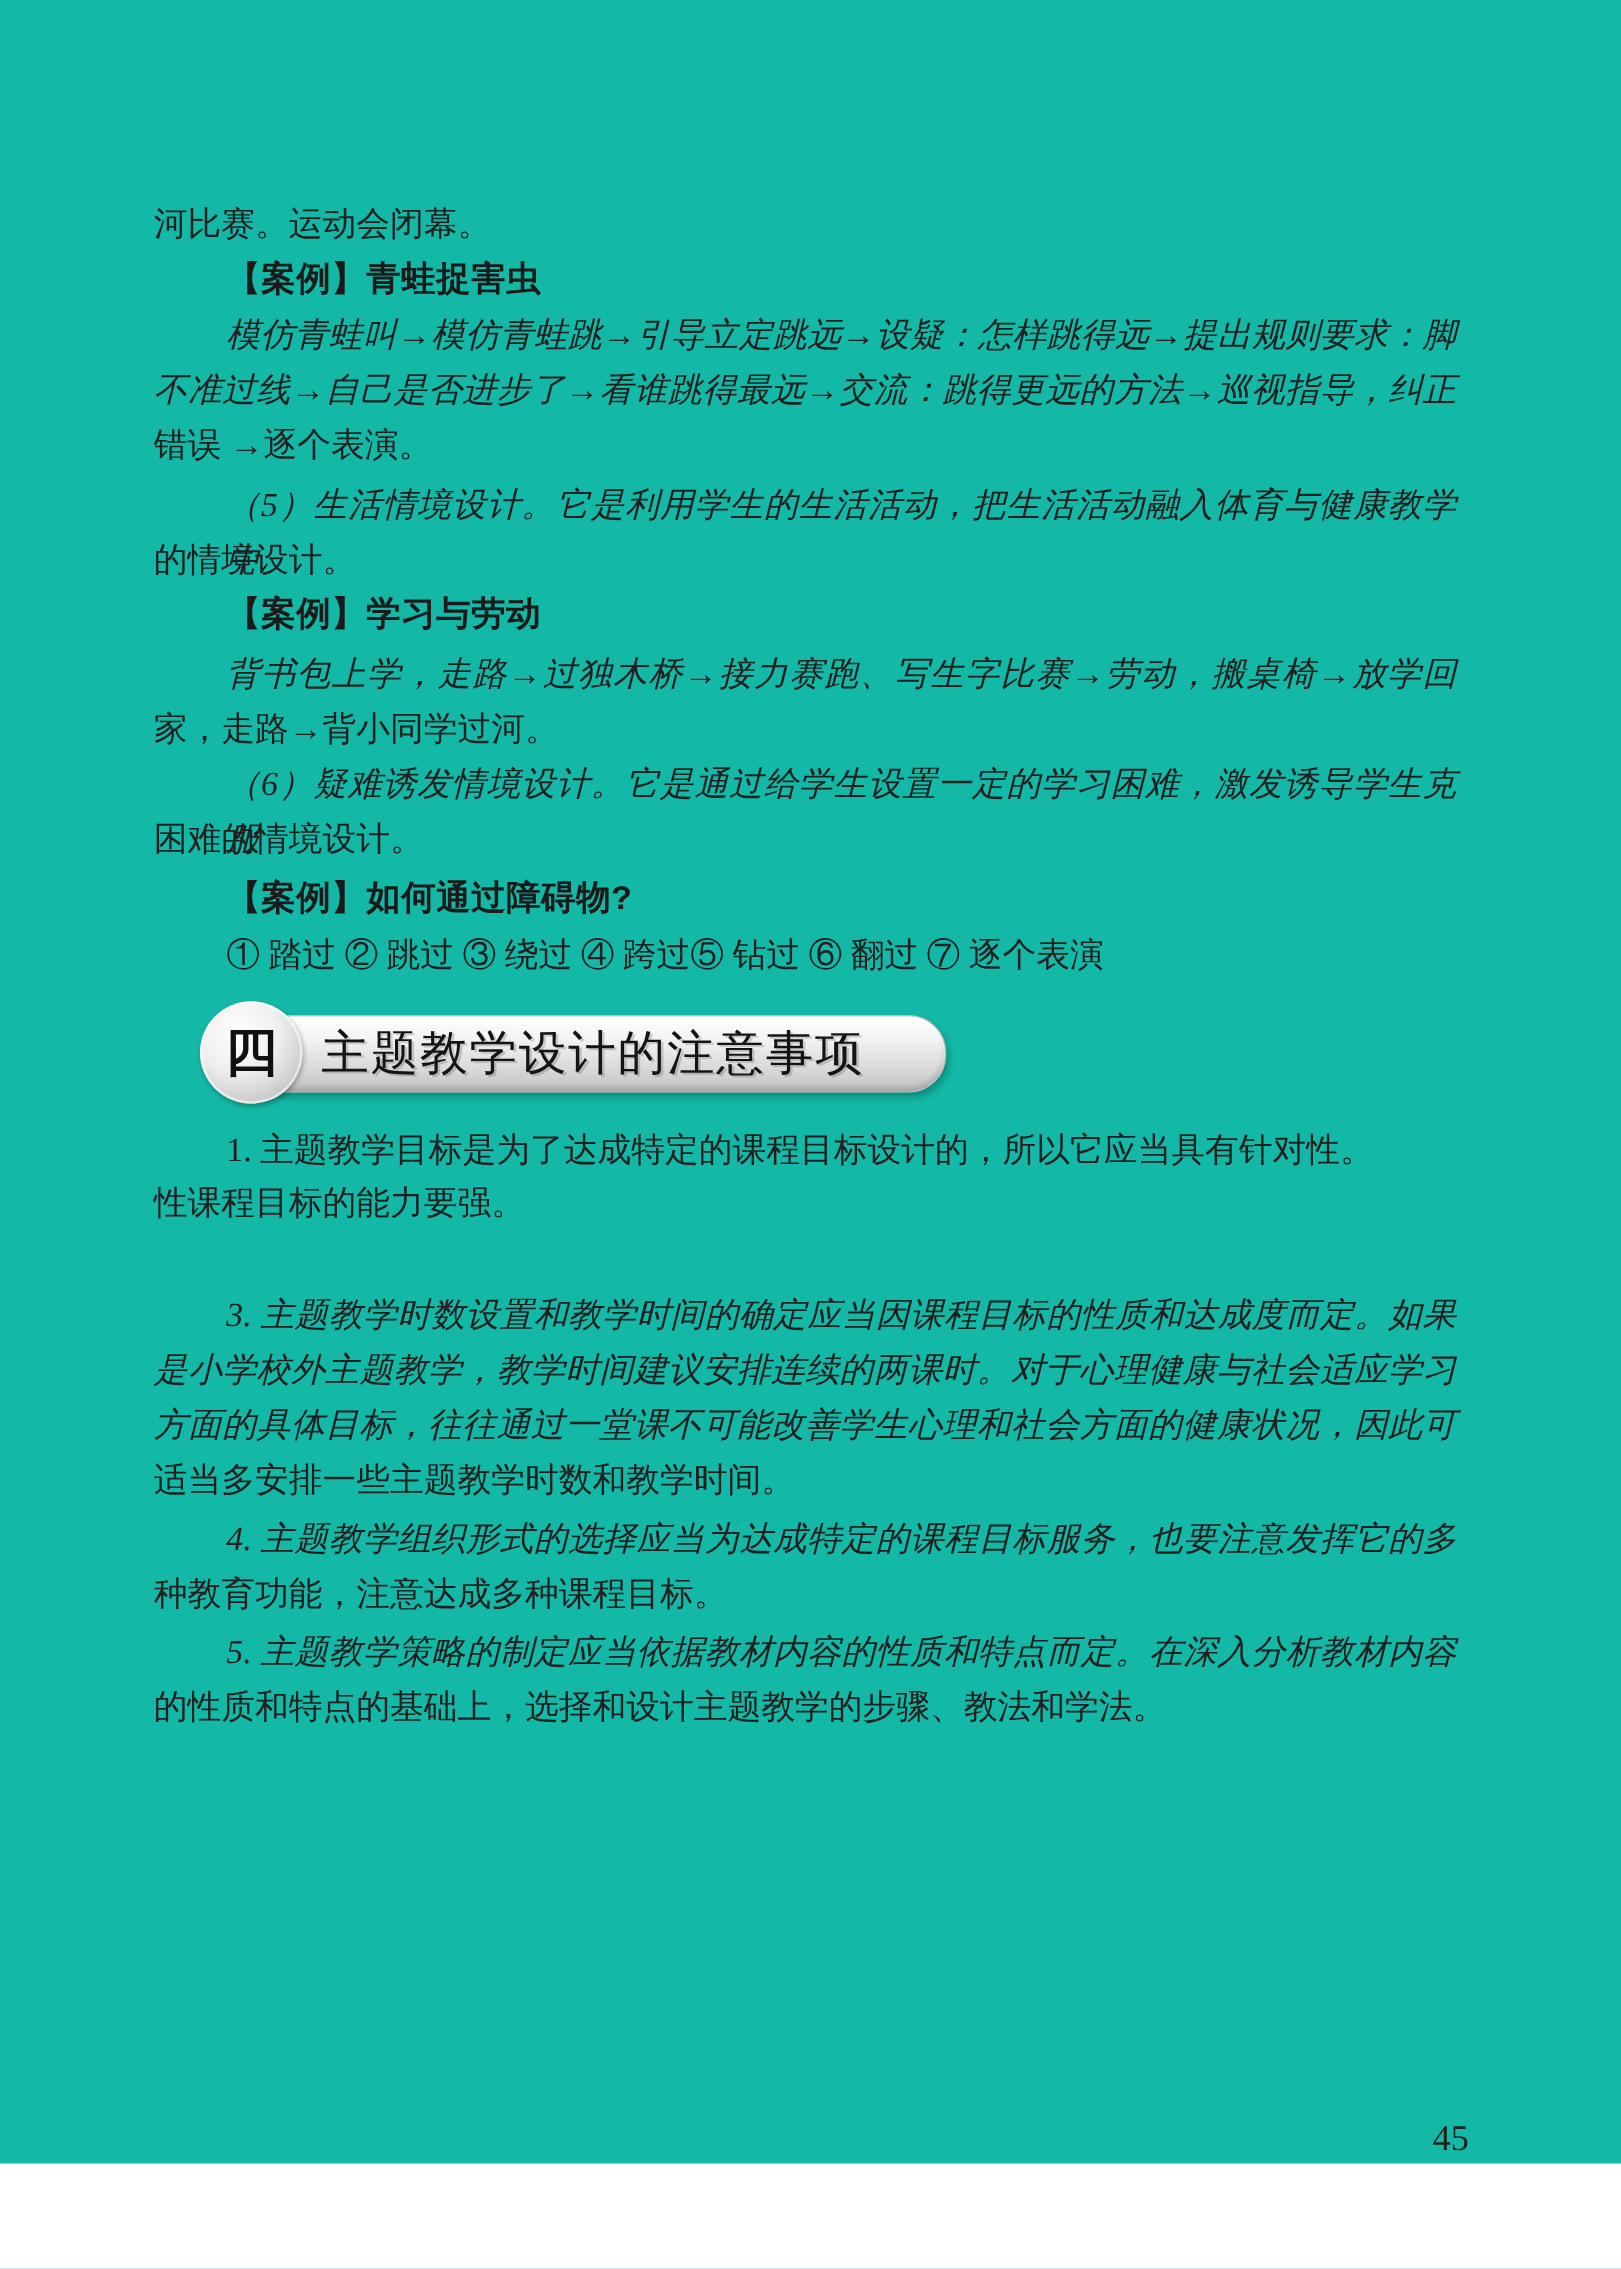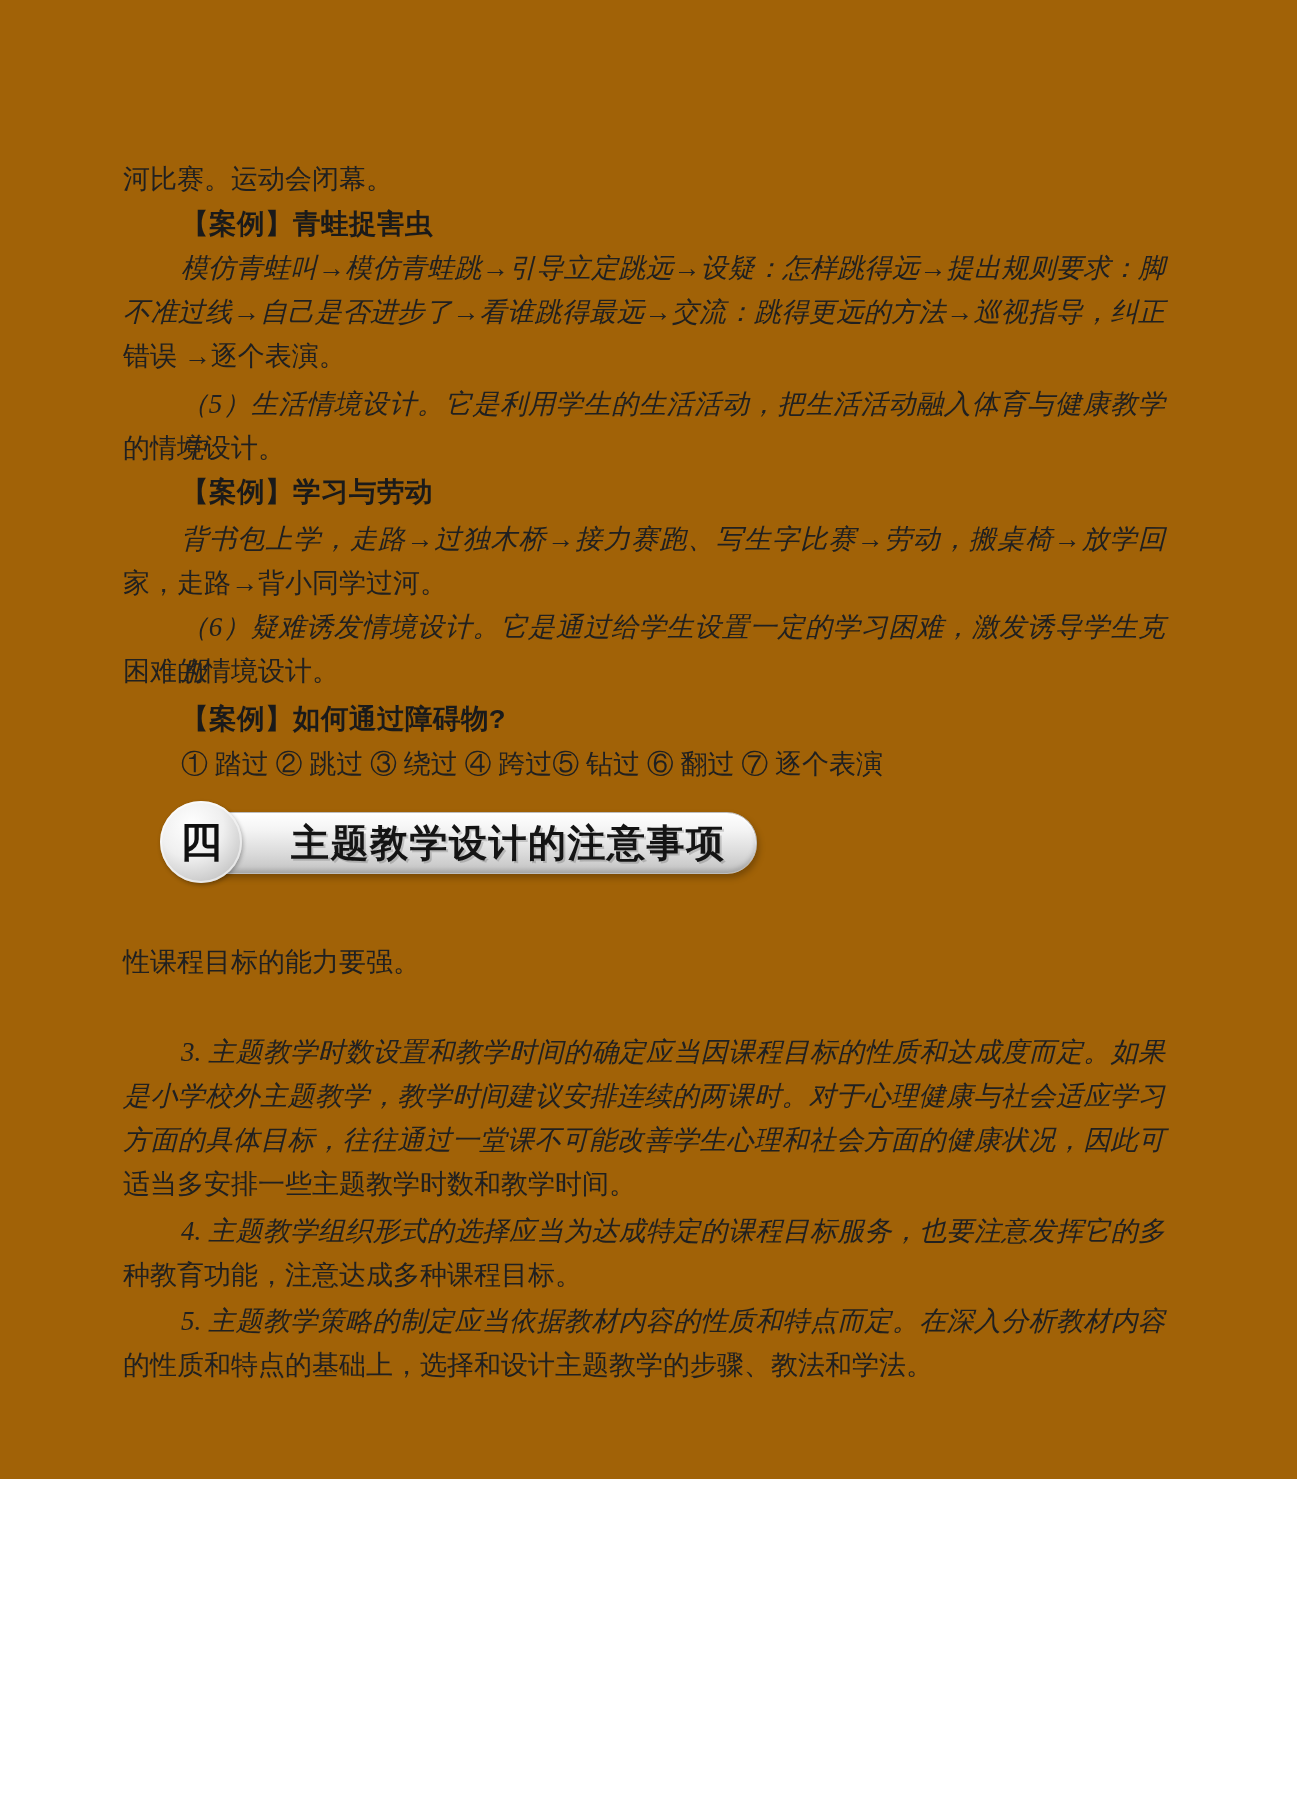--- a/index.html
+++ b/index.html
@@ -1,17 +1,17 @@
 <!DOCTYPE html>
 <html><head>
 <meta charset="utf-8">
 <style>
   html,body { margin:0; padding:0; background:#ffffff; }
   .page {
-    position:relative; width:1297px; height:1479px; background:#a16207;
+    position:relative; width:1297px; height:1731px; background:#14b8a6;
     overflow:hidden;
     font-family:"Liberation Serif","DejaVu Serif",serif; color:#202020;
   }
   .block { position:absolute; left:123px; width:1042px; }
   .ln { font-size:27px; line-height:44px; height:44px; white-space:normal; }
   .ln.fill { text-align:justify; text-align-last:justify;font-style:italic; }
   .ln.ind { padding-left:58px; }
   .caselab {
     font-family:Liberation Mono, monospace;
     font-weight:700; font-size:27.5px; letter-spacing:0.5px; color:#1a1a1a;
@@ -21,23 +21,23 @@
   .pill {
     position:absolute; left:170px; top:14px; width:585px; height:60px;
     border-radius:30px; border:1px solid #bdbdbd;
     background:linear-gradient(180deg,#ffffff 0%,#f3f3f3 30%,#dadada 68%,#c2c2c2 100%);
     box-shadow:2px 4px 6px rgba(0,0,0,0.25),
                inset 0 2px 2px rgba(255,255,255,0.95),
                inset 0 -3px 4px rgba(110,110,110,0.35);
   }
   .pill-title {
     position:absolute; left:86px; top:0; height:60px; line-height:60px;
-    font-family:"Liberation Sans","DejaVu Sans",sans-serif; font-weight:700;
+    font-family:"Liberation Sans","DejaVu Sans",sans-serif; font-weight:400;
     font-size:38px; letter-spacing:1.5px; color:#141414;
-    text-shadow:2px 2px 0 rgba(0,0,0,0.16); white-space:nowrap;margin-left:34px;
+    text-shadow:2px 2px 0 rgba(0,0,0,0.16); white-space:nowrap;
   }
   .badge {
     position:absolute; left:160px; top:3px; width:82px; height:82px;
     border-radius:50%;
     background:radial-gradient(circle at 38% 30%, #ffffff 0%, #efefef 42%, #cecece 72%, #a9a9a9 100%);
     box-shadow:1px 2px 4px rgba(0,0,0,0.30), inset 0 0 0 2px rgba(255,255,255,0.55);
     display:flex; align-items:center; justify-content:center;
   }
   .badge-txt {
     font-family:"Liberation Sans","DejaVu Sans",sans-serif; font-weight:700;
@@ -96,20 +96,23 @@
 
   <div class="banner">
     <div class="pill">
       <div class="pill-title">主题教学设计的注意事项</div>
     </div>
     <div class="badge">
       <span class="badge-txt">四</span>
     </div>
   </div>
 
+  <div class="block" style="top:898px">
+    <div class="ln ind">1. 主题教学目标是为了达成特定的课程目标设计的，所以它应当具有针对性。</div>
+  </div>
 
   <div class="block" style="top:940px">
     <div class="ln">性课程目标的能力要强。</div>
   </div>
 
   <div class="block" style="top:1030px">
     <div class="ln ind fill">3. 主题教学时数设置和教学时间的确定应当因课程目标的性质和达成度而定。如果</div>
     <div class="ln fill">是小学校外主题教学，教学时间建议安排连续的两课时。对于心理健康与社会适应学习</div>
     <div class="ln fill">方面的具体目标，往往通过一堂课不可能改善学生心理和社会方面的健康状况，因此可</div>
     <div class="ln">适当多安排一些主题教学时数和教学时间。</div>

